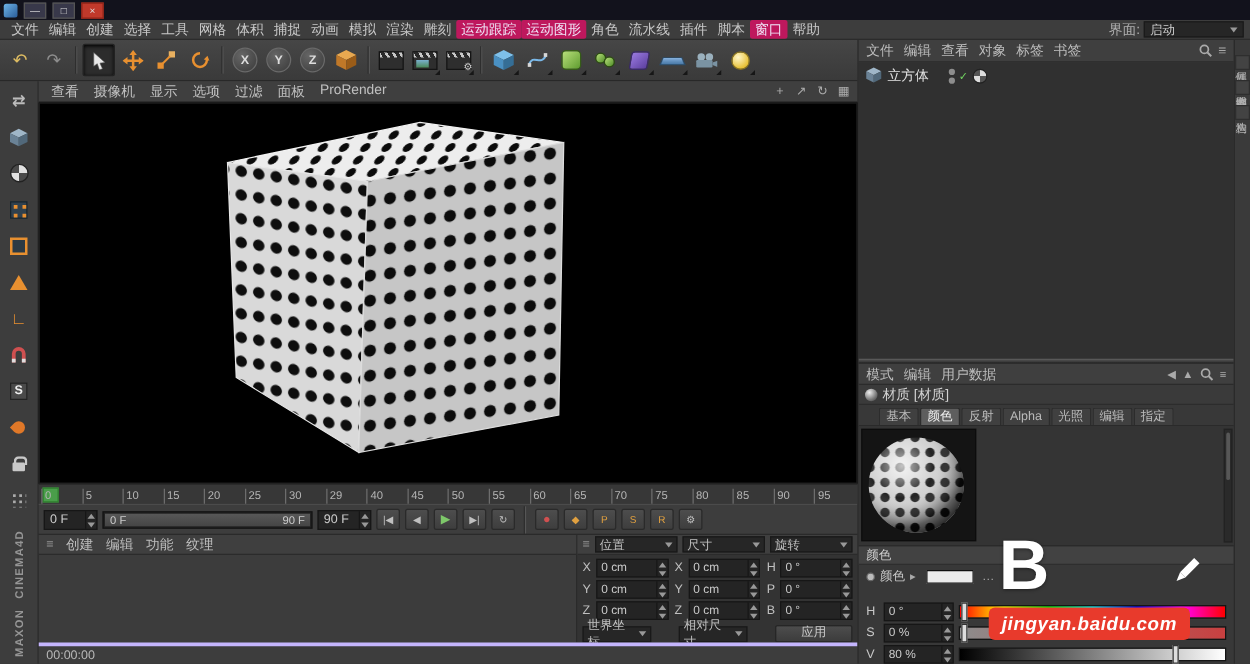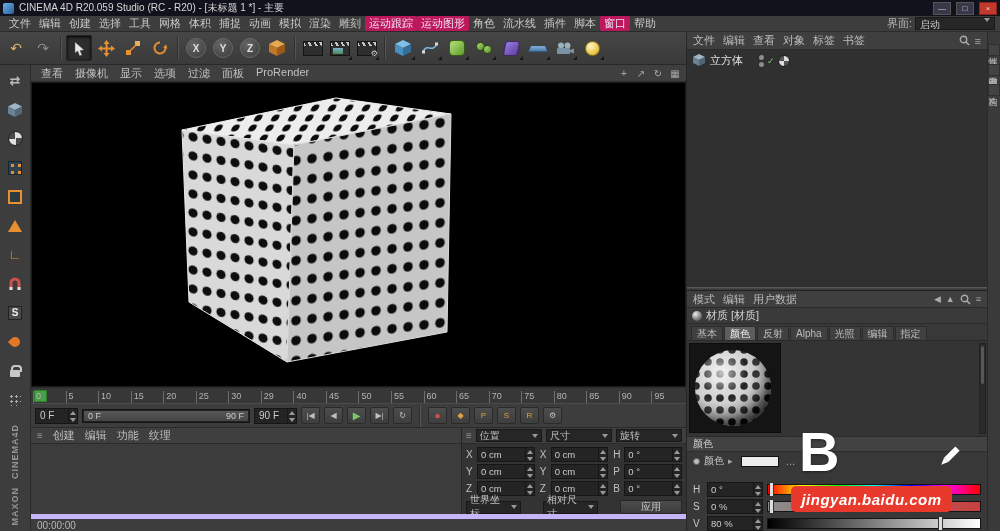--- a/index.html
+++ b/index.html
@@ -13,21 +13,21 @@
   .titlebar .title {flex:1; white-space:nowrap; overflow:hidden}
   .win-btn {width:18px; height:13px; display:flex; align-items:center; justify-content:center; font-size:8px; color:#ddd; background:#38384a; border:1px solid #555}
   .win-btn.close {background:#c0392b; border-color:#8e2418}
 
   
   .menubar {flex:0 0 16px; background:#3d3d3d; border-bottom:1px solid #2b2b2b; display:flex; align-items:center; padding:0 5px; font-size:11px}
   .mi {padding:0 4px; color:#c8c8c8; white-space:nowrap}
   .mi.hl {background:#be185d; border-radius:2px; color:#efe3f6}
   .menubar-spacer {flex:1}
   .iface-label {color:#b0b0b0; margin-right:3px; white-space:nowrap}
-  .iface-combo {width:80px; height:13px; background:#262626; border:1px solid #1a1a1a; display:flex; align-items:flex-start; padding:0 4px; font-size:10px; color:#ccc}
+  .iface-combo {width:80px; height:13px; background:#262626; border:1px solid #1a1a1a; display:flex; align-items:center; padding:0 4px; font-size:10px; color:#ccc}
   .iface-combo .cv {flex:1; white-space:nowrap; overflow:hidden}
   .caret {width:0; height:0; border-left:3px solid transparent; border-right:3px solid transparent; border-top:4px solid #999; margin-left:auto}
 
   .content {flex:1; display:flex; min-height:0}
   .left-col {width:686px; display:flex; flex-direction:column; min-width:0}
   .right-col {flex:1; display:flex; border-left:1px solid #262626; min-width:0}
 
   
   .toolbar {flex:0 0 33px; background:linear-gradient(#464646,#3a3a3a); border-bottom:1px solid #282828; display:flex; align-items:center; padding:0 3px; gap:1px}
   .tbtn {width:26px; height:26px; border-radius:2px; display:flex; align-items:center; justify-content:center; position:relative; color:#ccc; flex:0 0 26px}
@@ -112,39 +112,39 @@
   .coord-head .combo {flex:1}
   .coord-grid {flex:1; display:grid; grid-template-columns:1fr 1fr 1fr; gap:2px 5px; padding:3px 4px; align-content:start}
   .cfield {display:flex; align-items:center; gap:3px; height:15px}
   .cfield .lbl {width:8px; font-size:10px; color:#c0c0c0}
   .box {display:flex; align-items:center; background:#242424; border:1px solid #161616; height:15px}
   .cfield .box {flex:1}
   .box .val {flex:1; padding:0 3px; font-size:9.5px; color:#ccc; white-space:nowrap; overflow:hidden}
   .coord-foot {flex:0 0 19px; display:flex; gap:22px; padding:0 4px 3px; align-items:center}
   .coord-foot .combo {flex:1}
   .apply-btn {flex:0 0 62px; height:14px; background:linear-gradient(#4d4d4d,#3c3c3c); border:1px solid #262626; border-radius:2px; text-align:center; font-size:10px; color:#ccc; line-height:12px}
-  .statusbar {flex:0 0 17px; background:#3d3d3d; border-top:5px solid #c4b5fd; display:flex; align-items:center; padding:0 6px; font-size:10px; color:#b8b8b8}
+  .statusbar {flex:0 0 17px; background:#3d3d3d; border-top:3px solid #c4b5fd; display:flex; align-items:center; padding:0 6px; font-size:10px; color:#b8b8b8}
 
   
   .right-panel {flex:1; display:flex; flex-direction:column; min-width:0; background:#383838}
   .om-menubar {flex:0 0 18px; gap:8px}
   .om-right {margin-left:auto; display:flex; gap:5px; align-items:center; color:#aaa}
   .om-body {flex:1; background:#303030; padding:3px 2px; min-height:0; overflow:hidden}
   .obj-row {display:flex; gap:4px; height:16px; padding:0 3px; font-size:11px; color:#e2e2e2}
   .obj-icons {display:flex; align-items:center; gap:3px; margin-left:12px}
   .dot2 {display:flex; flex-direction:column; gap:2px}
   .dot2 i {width:5px; height:5px; border-radius:50%; background:#8d8d8d}
   .chk {color:#6fcf5f; font-size:9px; letter-spacing:-2px; padding-right:2px}
   .tex-tag {width:12px; height:12px; border-radius:50%; background:conic-gradient(#ddd 0 25%, #555 0 50%, #ddd 0 75%, #555 0); border:1px solid #222}
   .h-split {flex:0 0 4px; background:linear-gradient(#4c4c4c,#333); border-top:1px solid #585858; border-bottom:1px solid #222}
   .am-menubar {flex:0 0 17px; gap:8px}
   .am-right {margin-left:auto; display:flex; gap:5px; align-items:center; color:#aaa; font-size:9px}
   .am-title {flex:0 0 15px; background:#3a3a3a; display:flex; align-items:center; gap:4px; padding:0 5px; font-size:11px; color:#d2d2d2; border-bottom:1px solid #2c2c2c}
   .mini-sphere {width:10px; height:10px; border-radius:50%; background:radial-gradient(circle at 35% 30%, #eee, #777 60%, #333)}
-  .am-tabs {flex:0 0 17px; display:flex; align-items:flex-end; gap:1px; padding:0 4px; background:#383838; border-bottom:1px solid #2a2a2a}
+  .am-tabs {flex:0 0 17px; display:flex; align-items:flex-end; gap:1px; padding:0 16px; background:#383838; border-bottom:1px solid #2a2a2a}
   .atab {padding:1px 5px; font-size:10px; color:#bbb; background:#404040; border:1px solid #2c2c2c; border-bottom:none; border-radius:2px 2px 0 0; height:14px; line-height:12px; white-space:nowrap}
   .atab.active {background:#5e5e5e; color:#f2f2f2}
   .am-preview {flex:0 0 96px; background:#343434; border-bottom:1px solid #2a2a2a; display:flex; padding:2px; position:relative}
   .prev-box {width:92px; height:90px; background:#141414; border:1px solid #0c0c0c}
   .vscroll {position:absolute; right:1px; top:2px; bottom:2px; width:7px; background:#2a2a2a; border:1px solid #222}
   .vscroll .thumb {position:absolute; left:1px; right:1px; top:2px; height:38px; background:#575757; border-radius:2px}
   .color-head {flex:0 0 13px; background:#424242; border-bottom:1px solid #2e2e2e; display:flex; align-items:center; padding:0 6px; font-size:10px; color:#d0d0d0}
   .color-row {flex:0 0 18px; display:flex; align-items:center; gap:4px; padding:0 6px; font-size:10px; color:#c8c8c8}
   .radio-dot {width:7px; height:7px; border-radius:50%; background:#bbb; border:1px solid #666}
   .expander {color:#aaa; font-size:9px}
@@ -168,21 +168,20 @@
   .wm-pencil {position:absolute; right:4px; top:8px}
   .wm-bar {position:absolute; left:0; right:14px; bottom:4px; height:26px; background:#e83a2c; border-radius:5px; display:flex; align-items:center; justify-content:center; color:#fff; font-size:15px; font-weight:bold; font-style:italic; letter-spacing:.5px}
 </style>
 </head>
 <body>
 
 <div class="window">
 
   <div class="titlebar">
     <span class="app-icon"></span>
-    <span class="title">CINEMA 4D R20.059 Studio (RC - R20) - [未标题 1 *] - 主要</span>
     <span class="win-btn">—</span>
     <span class="win-btn">□</span>
     <span class="win-btn close">×</span>
   </div>
 
   <div class="menubar">
     <span class="mi">文件</span>
     <span class="mi">编辑</span>
     <span class="mi">创建</span>
     <span class="mi">选择</span>

